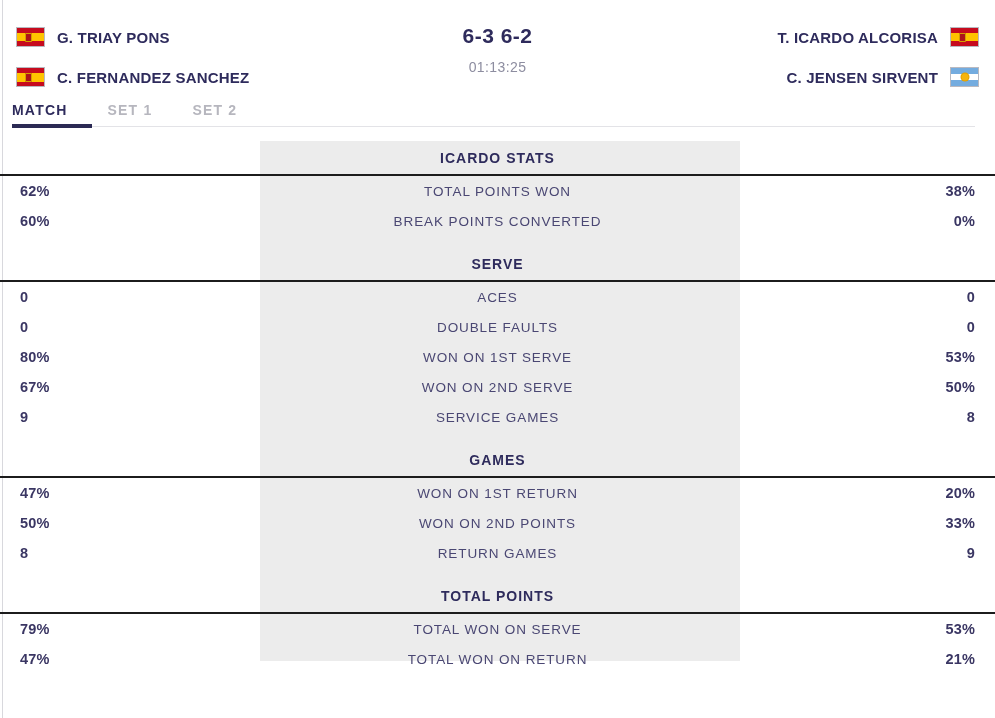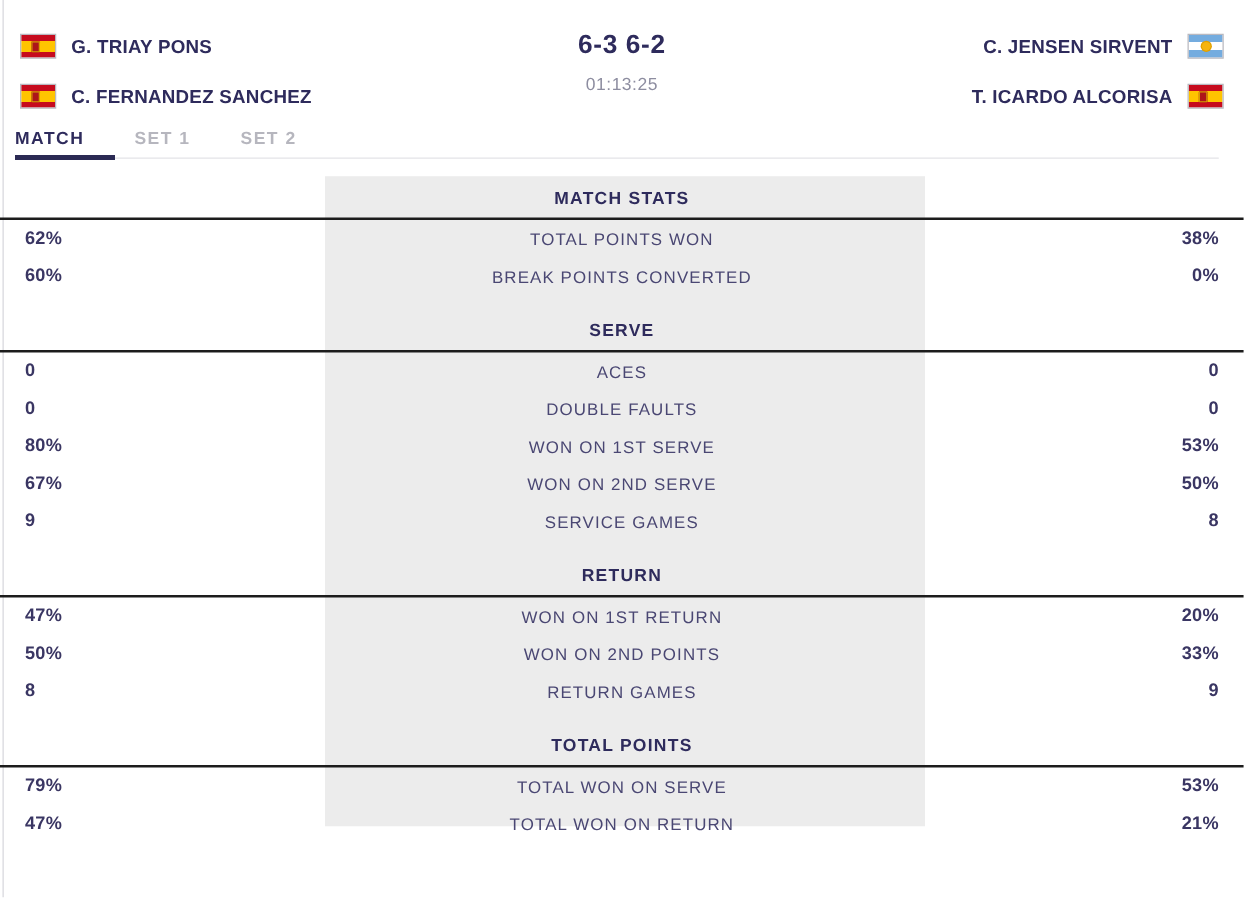--- a/index.html
+++ b/index.html
@@ -244,46 +244,46 @@
     </div>
   </div>
 
   <div class="score-block">
     <div class="score-line">6-3 6-2</div>
     <div class="duration">01:13:25</div>
   </div>
 
   <div class="team right">
     <div class="player-row">
+      <span class="flag flag-es"></span>
+      <span class="player-name">T. ICARDO ALCORISA</span>
+    </div>
+    <div class="player-row">
       <span class="flag flag-ar"></span>
       <span class="player-name">C. JENSEN SIRVENT</span>
-    </div>
-    <div class="player-row">
-      <span class="flag flag-es"></span>
-      <span class="player-name">T. ICARDO ALCORISA</span>
     </div>
   </div>
 
 </div>
 
 <div class="tabs-wrap">
   <div class="tabs">
     <div class="tab active">MATCH</div>
     <div class="tab">SET 1</div>
     <div class="tab">SET 2</div>
   </div>
   <div class="tabs-rule"></div>
 </div>
 
 <div class="stats">
   <div class="centre-band"></div>
   <div class="rows" id="stats-rows">
       <div class="row section">
         <div class="cell-left"></div>
-        <div class="cell-centre">MATCH STATS</div>
+        <div class="cell-centre">ICARDO STATS</div>
         <div class="cell-right"></div>
       </div>
       <div class="row">
         <div class="cell-left">62%</div>
         <div class="cell-centre">TOTAL POINTS WON</div>
         <div class="cell-right">38%</div>
       </div>
       <div class="row">
         <div class="cell-left">60%</div>
         <div class="cell-centre">BREAK POINTS CONVERTED</div>
@@ -316,21 +316,21 @@
         <div class="cell-right">50%</div>
       </div>
       <div class="row">
         <div class="cell-left">9</div>
         <div class="cell-centre">SERVICE GAMES</div>
         <div class="cell-right">8</div>
       </div>
       <div class="row spacer"></div>
       <div class="row section">
         <div class="cell-left"></div>
-        <div class="cell-centre">RETURN</div>
+        <div class="cell-centre">GAMES</div>
         <div class="cell-right"></div>
       </div>
       <div class="row">
         <div class="cell-left">47%</div>
         <div class="cell-centre">WON ON 1ST RETURN</div>
         <div class="cell-right">20%</div>
       </div>
       <div class="row">
         <div class="cell-left">50%</div>
         <div class="cell-centre">WON ON 2ND POINTS</div>

